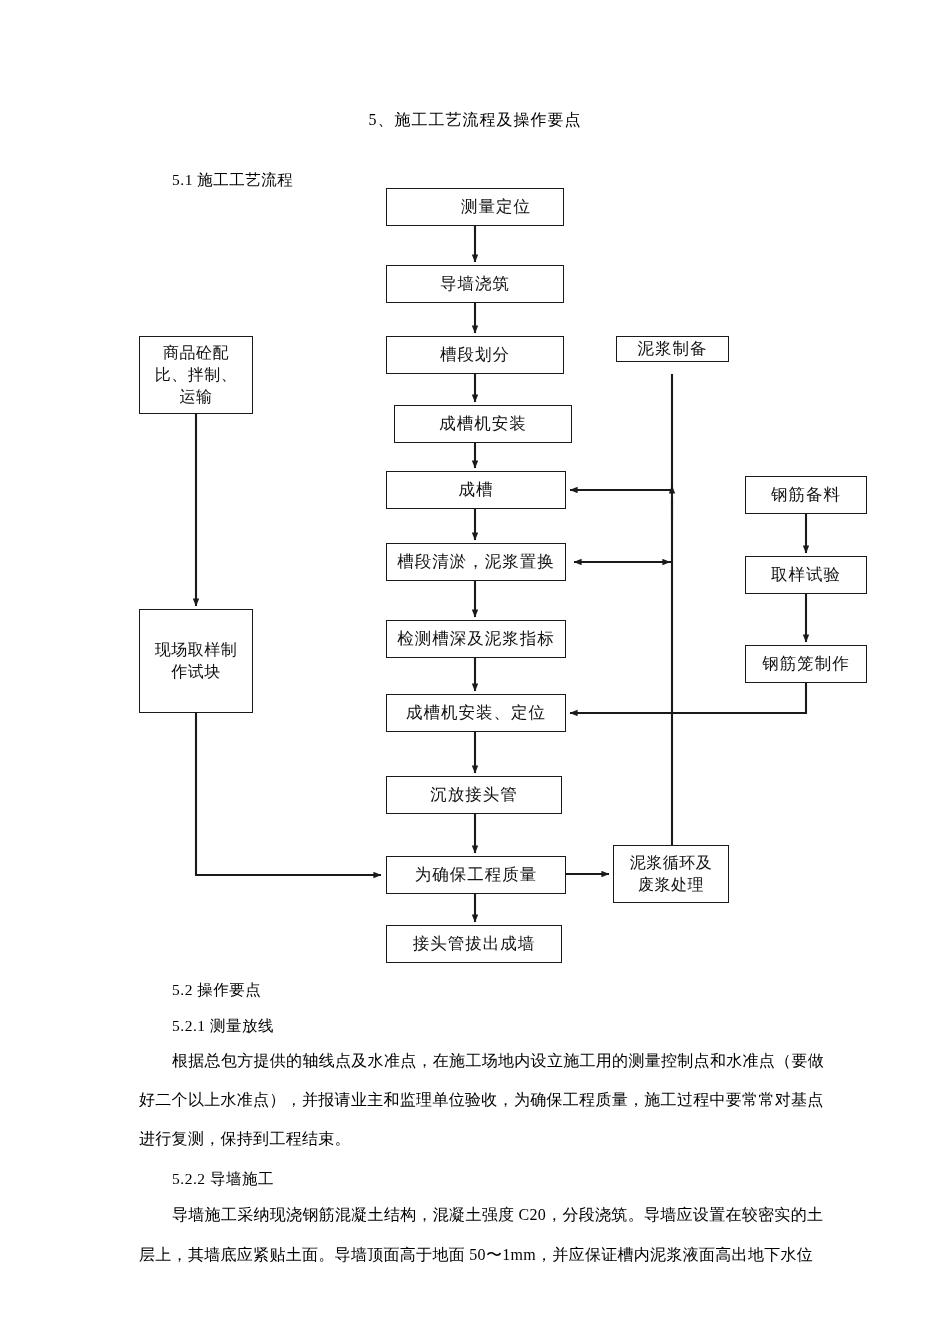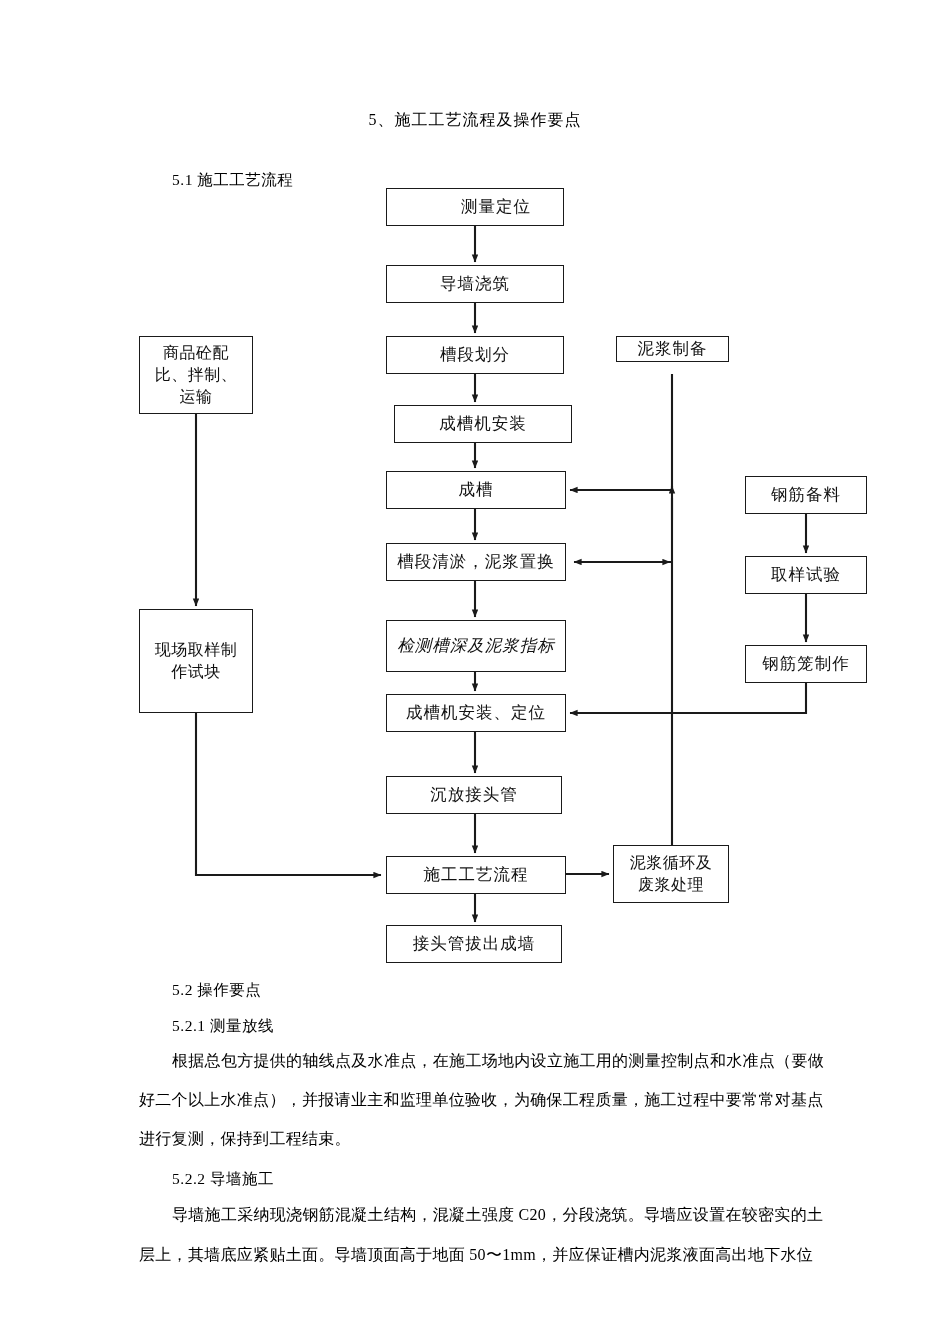--- a/index.html
+++ b/index.html
@@ -133,24 +133,24 @@
         <path d="M806,683 L806,713 L570,713" marker-end="url(#ah)"></path>
       </g>
     </svg>
 
     <div class="node" style="left:386px; top:188px; width:178px; height:38px;padding-left:44px;">测量定位</div>
     <div class="node" style="left:386px; top:265px; width:178px; height:38px;">导墙浇筑</div>
     <div class="node" style="left:386px; top:336px; width:178px; height:38px;">槽段划分</div>
     <div class="node" style="left:386px; top:405px; width:178px; height:38px;margin-left:8px;">成槽机安装</div>
     <div class="node" style="left:386px; top:471px; width:180px; height:38px;">成槽</div>
     <div class="node" style="left:386px; top:543px; width:180px; height:38px;">槽段清淤，泥浆置换</div>
-    <div class="node" style="left:386px; top:620px; width:180px; height:52px;font-style:italic;">检测槽深及泥浆指标</div>
+    <div class="node" style="left:386px; top:620px; width:180px; height:38px;">检测槽深及泥浆指标</div>
     <div class="node" style="left:386px; top:694px; width:180px; height:38px;">成槽机安装、定位</div>
     <div class="node" style="left:386px; top:776px; width:176px; height:38px;">沉放接头管</div>
-    <div class="node" style="left:386px; top:856px; width:180px; height:38px;">施工工艺流程</div>
+    <div class="node" style="left:386px; top:856px; width:180px; height:38px;">为确保工程质量</div>
     <div class="node multi" style="left:139px; top:336px; width:114px; height:78px;">商品砼配
 比、拌制、
 运输</div>
 
     <div class="node" style="left:386px; top:925px; width:176px; height:38px;">接头管拔出成墙</div>
     <div class="node multi" style="left:139px; top:609px; width:114px; height:104px;">现场取样制
 作试块</div>
 
     <div class="node" style="left:616px; top:336px; width:113px; height:26px;">泥浆制备</div>
     <div class="node multi" style="left:613px; top:845px; width:116px; height:58px;">泥浆循环及

